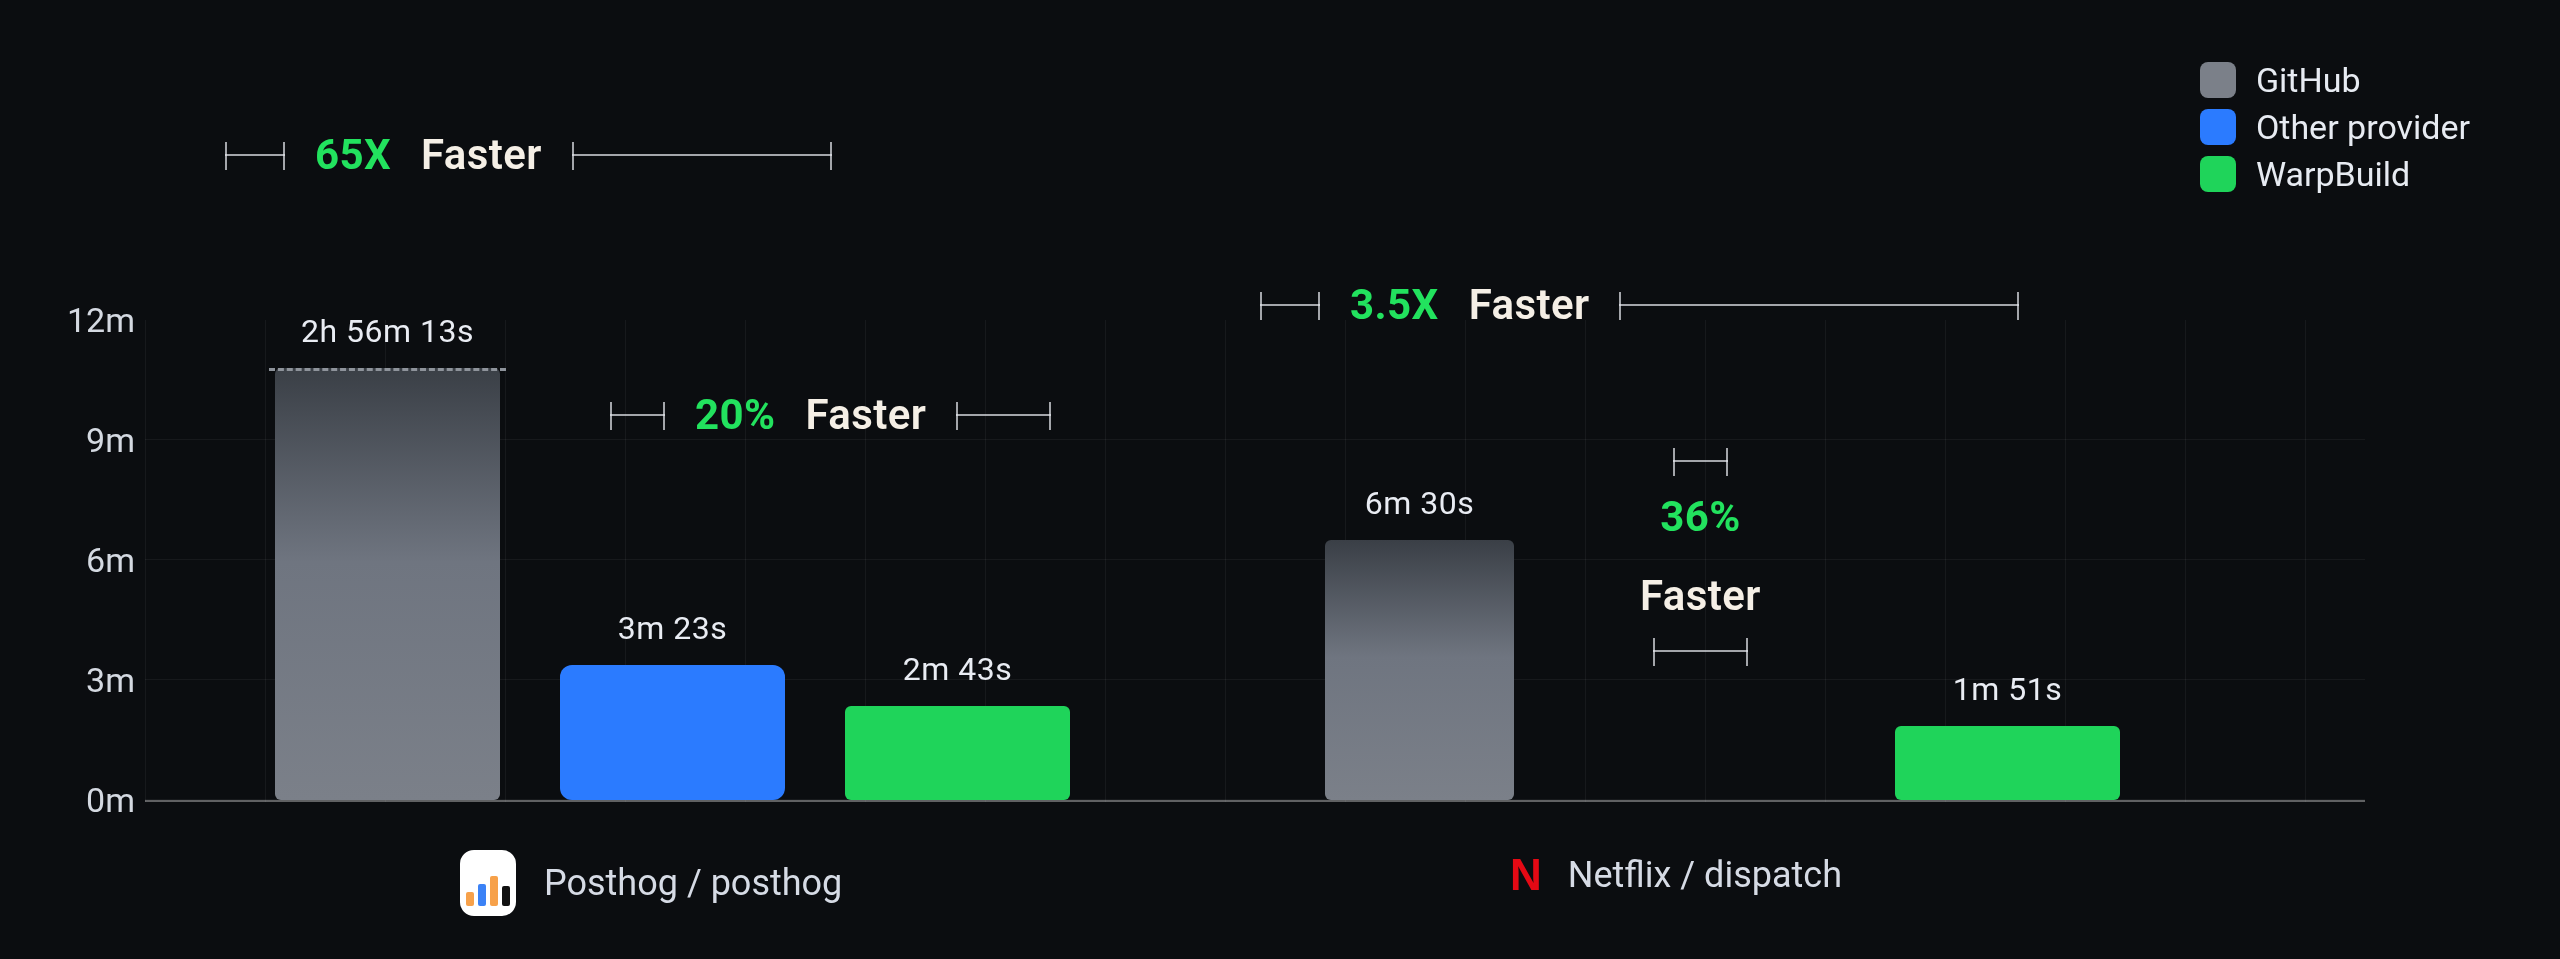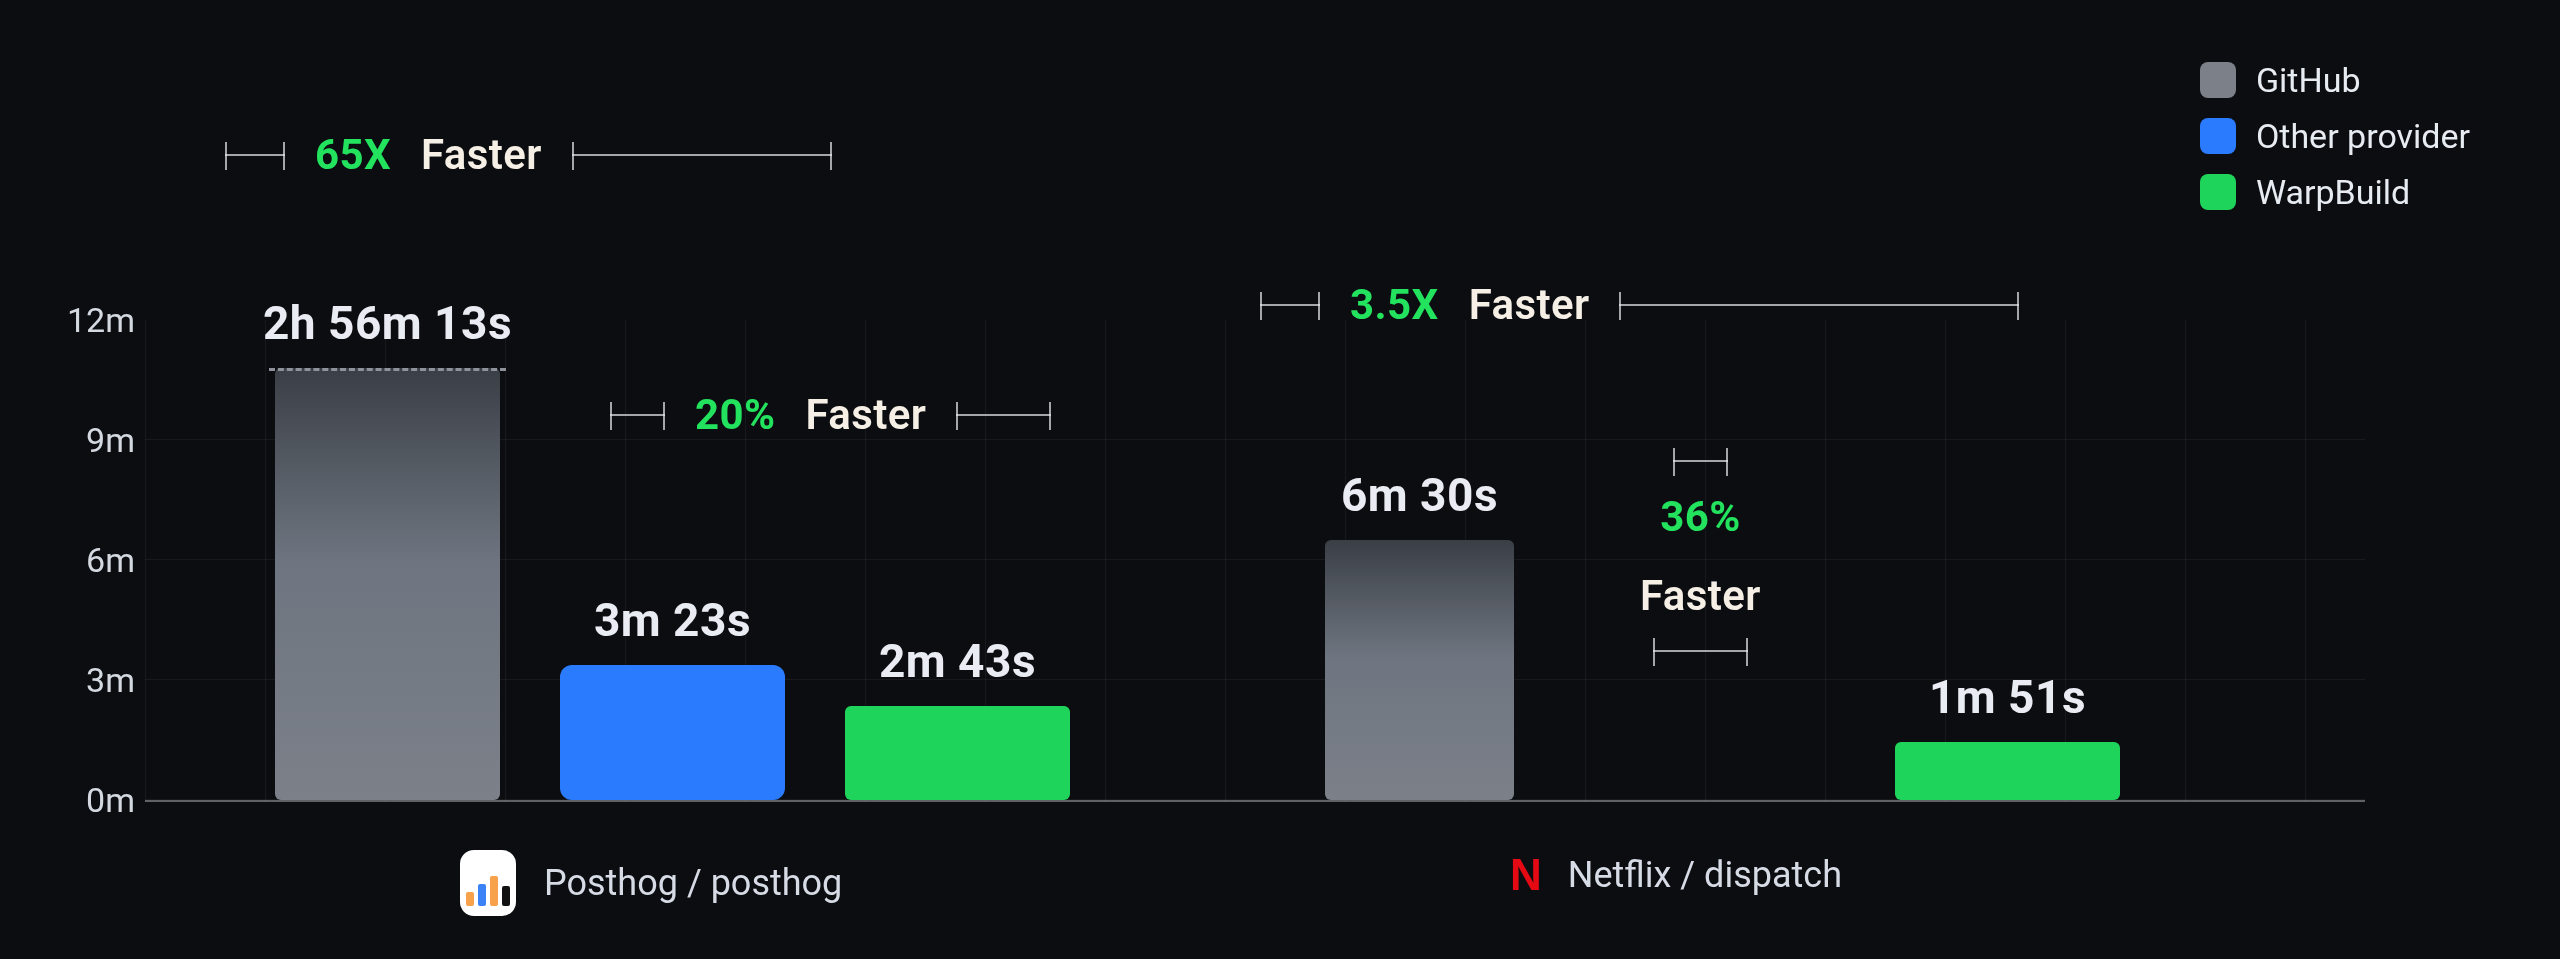--- a/index.html
+++ b/index.html
@@ -26,21 +26,21 @@
     height: 959px;
     background: var(--bg);
   }
   
   .legend {
     position: absolute;
     top: 60px;
     right: 90px;
     display: flex;
     flex-direction: column;
-    gap: 16px;
+    gap: 7px;
     font-size: 34px;
     color: #e7ebf2;
   }
   .legend-item { display: flex; align-items: center; gap: 20px; }
   .swatch {
     width: 36px; height: 36px; border-radius: 8px;
   }
   
   .plot {
     position: absolute;
@@ -87,22 +87,22 @@
   }
   .bar.other { background: var(--other); border-radius: 12px; }
   .bar.warp  { background: var(--warp); }
   .bar-label {
     position: absolute;
     left: 50%;
     transform: translateX(-50%);
     bottom: calc(100% + 18px);
     white-space: nowrap;
     color: #e9ecf3;
-    font-size: 46px;
-    font-weight: 700;
+    font-size: 32px;
+    font-weight: 400;
     letter-spacing: 0.5px;
   }
   .bar.github .bar-cap {
     position: absolute;
     left: -6px;
     right: -6px;
     top: 0;
     border-top: 3px dashed #8e939b;
     pointer-events: none;
   }
@@ -200,21 +200,21 @@
     <div class="bar other" id="bar-0-1" style="left: 415px; width: 225px; height: 135.32px;">
       <span class="bar-label">3m 23s</span>
     </div>
     <div class="bar warp" id="bar-0-2" style="left: 700px; width: 225px; height: 94px;">
       <span class="bar-label">2m 43s</span>
     </div>
 
     <div class="bar github" id="bar-1-0" style="left: 1180px; width: 189px; height: 260px;">
       <span class="bar-label">6m 30s</span>
     </div>
-    <div class="bar warp" id="bar-1-2" style="left: 1750px; width: 225px; height: 58px; text-align: center;">
+    <div class="bar warp" id="bar-1-2" style="left: 1750px; width: 225px; height: 74px; text-align: center;">
       <span class="bar-label">1m 51s</span>
     </div>
   </div>
 
   <div class="callout" style="left:225px; top:130px;">
     <span class="rule" style="width:60px"></span>
     <span class="accent">65X</span>
     <span>Faster</span>
     <span class="rule" style="width:260px"></span>
   </div>

